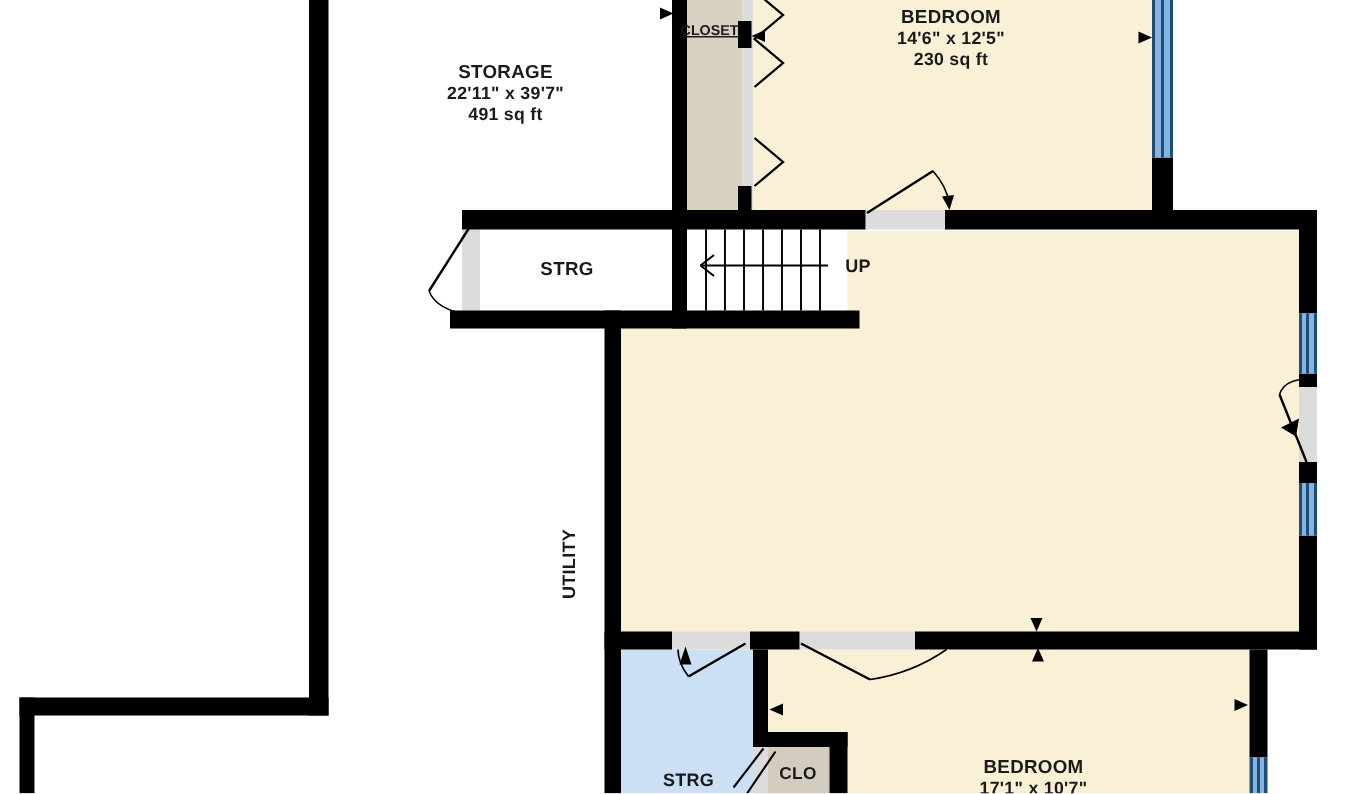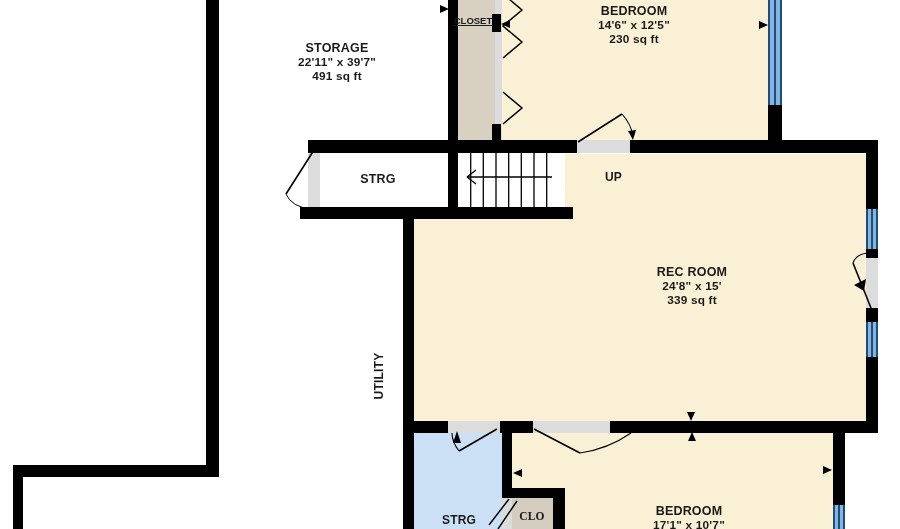--- a/index.html
+++ b/index.html
@@ -163,39 +163,34 @@
   <div class="room-label" style="left:569px;top:4px;width:130px;">
     <div class="room-name">BEDROOM</div>
     <div class="room-dims">14'6" x 12'5"</div>
     <div class="room-area">230 sq ft</div>
   </div>
 
   <div class="room-label" style="left:340px;top:172px;width:76px;">
     <div class="room-name">STRG</div>
   </div>
 
-  <div class="room-label" style="left:582px;top:170px;width:40px;text-align:right;">
+  <div class="room-label" style="left:552px;top:170px;width:40px;text-align:center;">
     <div>UP</div>
   </div>
 
-  <div class="room-label" style="left:627px;top:265px;width:130px;">
-    <div class="room-name">REC ROOM</div>
-    <div class="room-dims">24'8" x 15'</div>
-    <div class="room-area">339 sq ft</div>
-  </div>
 
   <div class="room-label rot" style="left:334px;top:369px;width:90px;">
     <div>UTILITY</div>
   </div>
 
   <div class="room-label" style="left:429px;top:513px;width:60px;">
     <div>STRG</div>
   </div>
 
-  <div class="room-label mid-label" style="left:509px;top:509px;width:46px;font-family:Liberation Serif, serif;">
+  <div class="room-label mid-label" style="left:509px;top:509px;width:46px;">
     <div>CLO</div>
   </div>
 
   <div class="room-label" style="left:624px;top:504px;width:130px;">
     <div class="room-name">BEDROOM</div>
     <div class="room-dims">17'1" x 10'7"</div>
   </div>
 
 </div>
 

